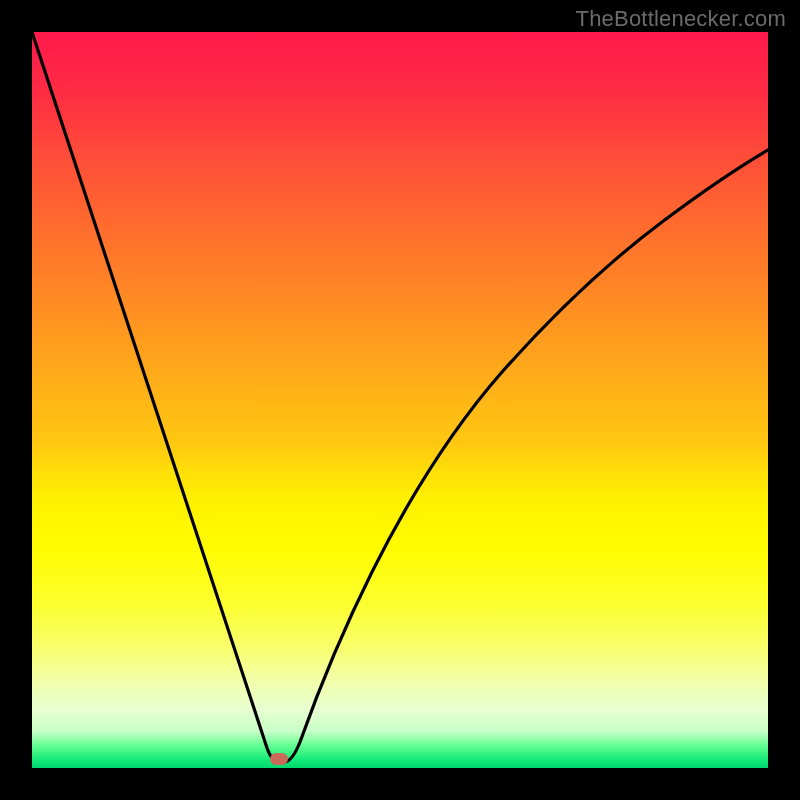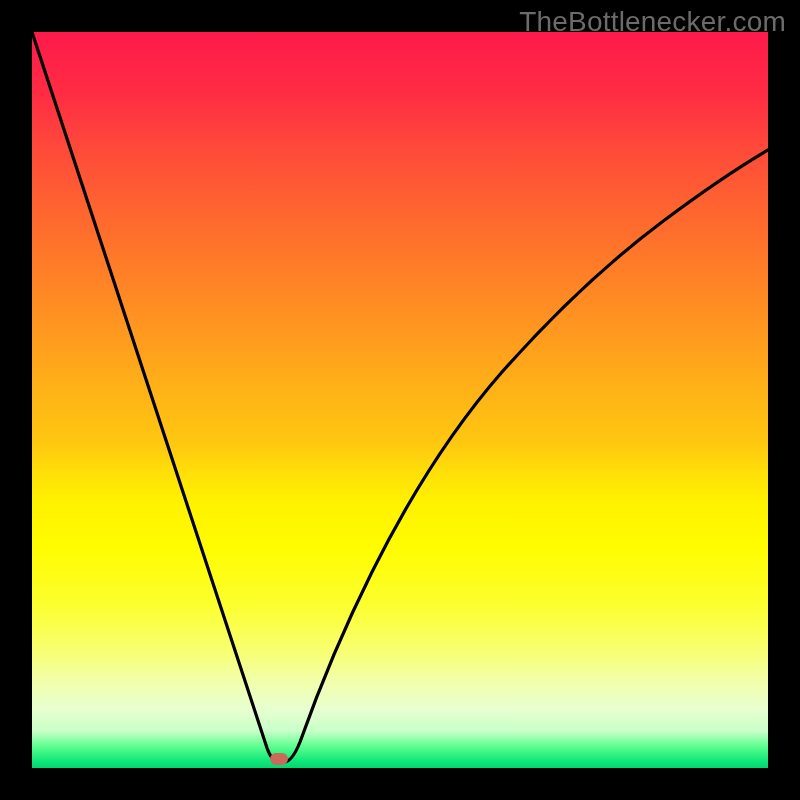--- a/index.html
+++ b/index.html
@@ -51,21 +51,21 @@
     height: 12px;
     background: #c96a5a;
     border-radius: 6px;
     transform: translate(-50%, -50%);
   }
   .watermark {
     position: absolute;
     top: 6px;
     right: 14px;
     font-family: Arial, Helvetica, sans-serif;
-    font-size: 28px;
+    font-size: 22px;
     color: #6b6b6b;
     font-weight: 500;
     letter-spacing: 0.2px;
   }
 </style>
 </head>
 <body>
 
 <div class="frame">
   <div class="plot-area">

